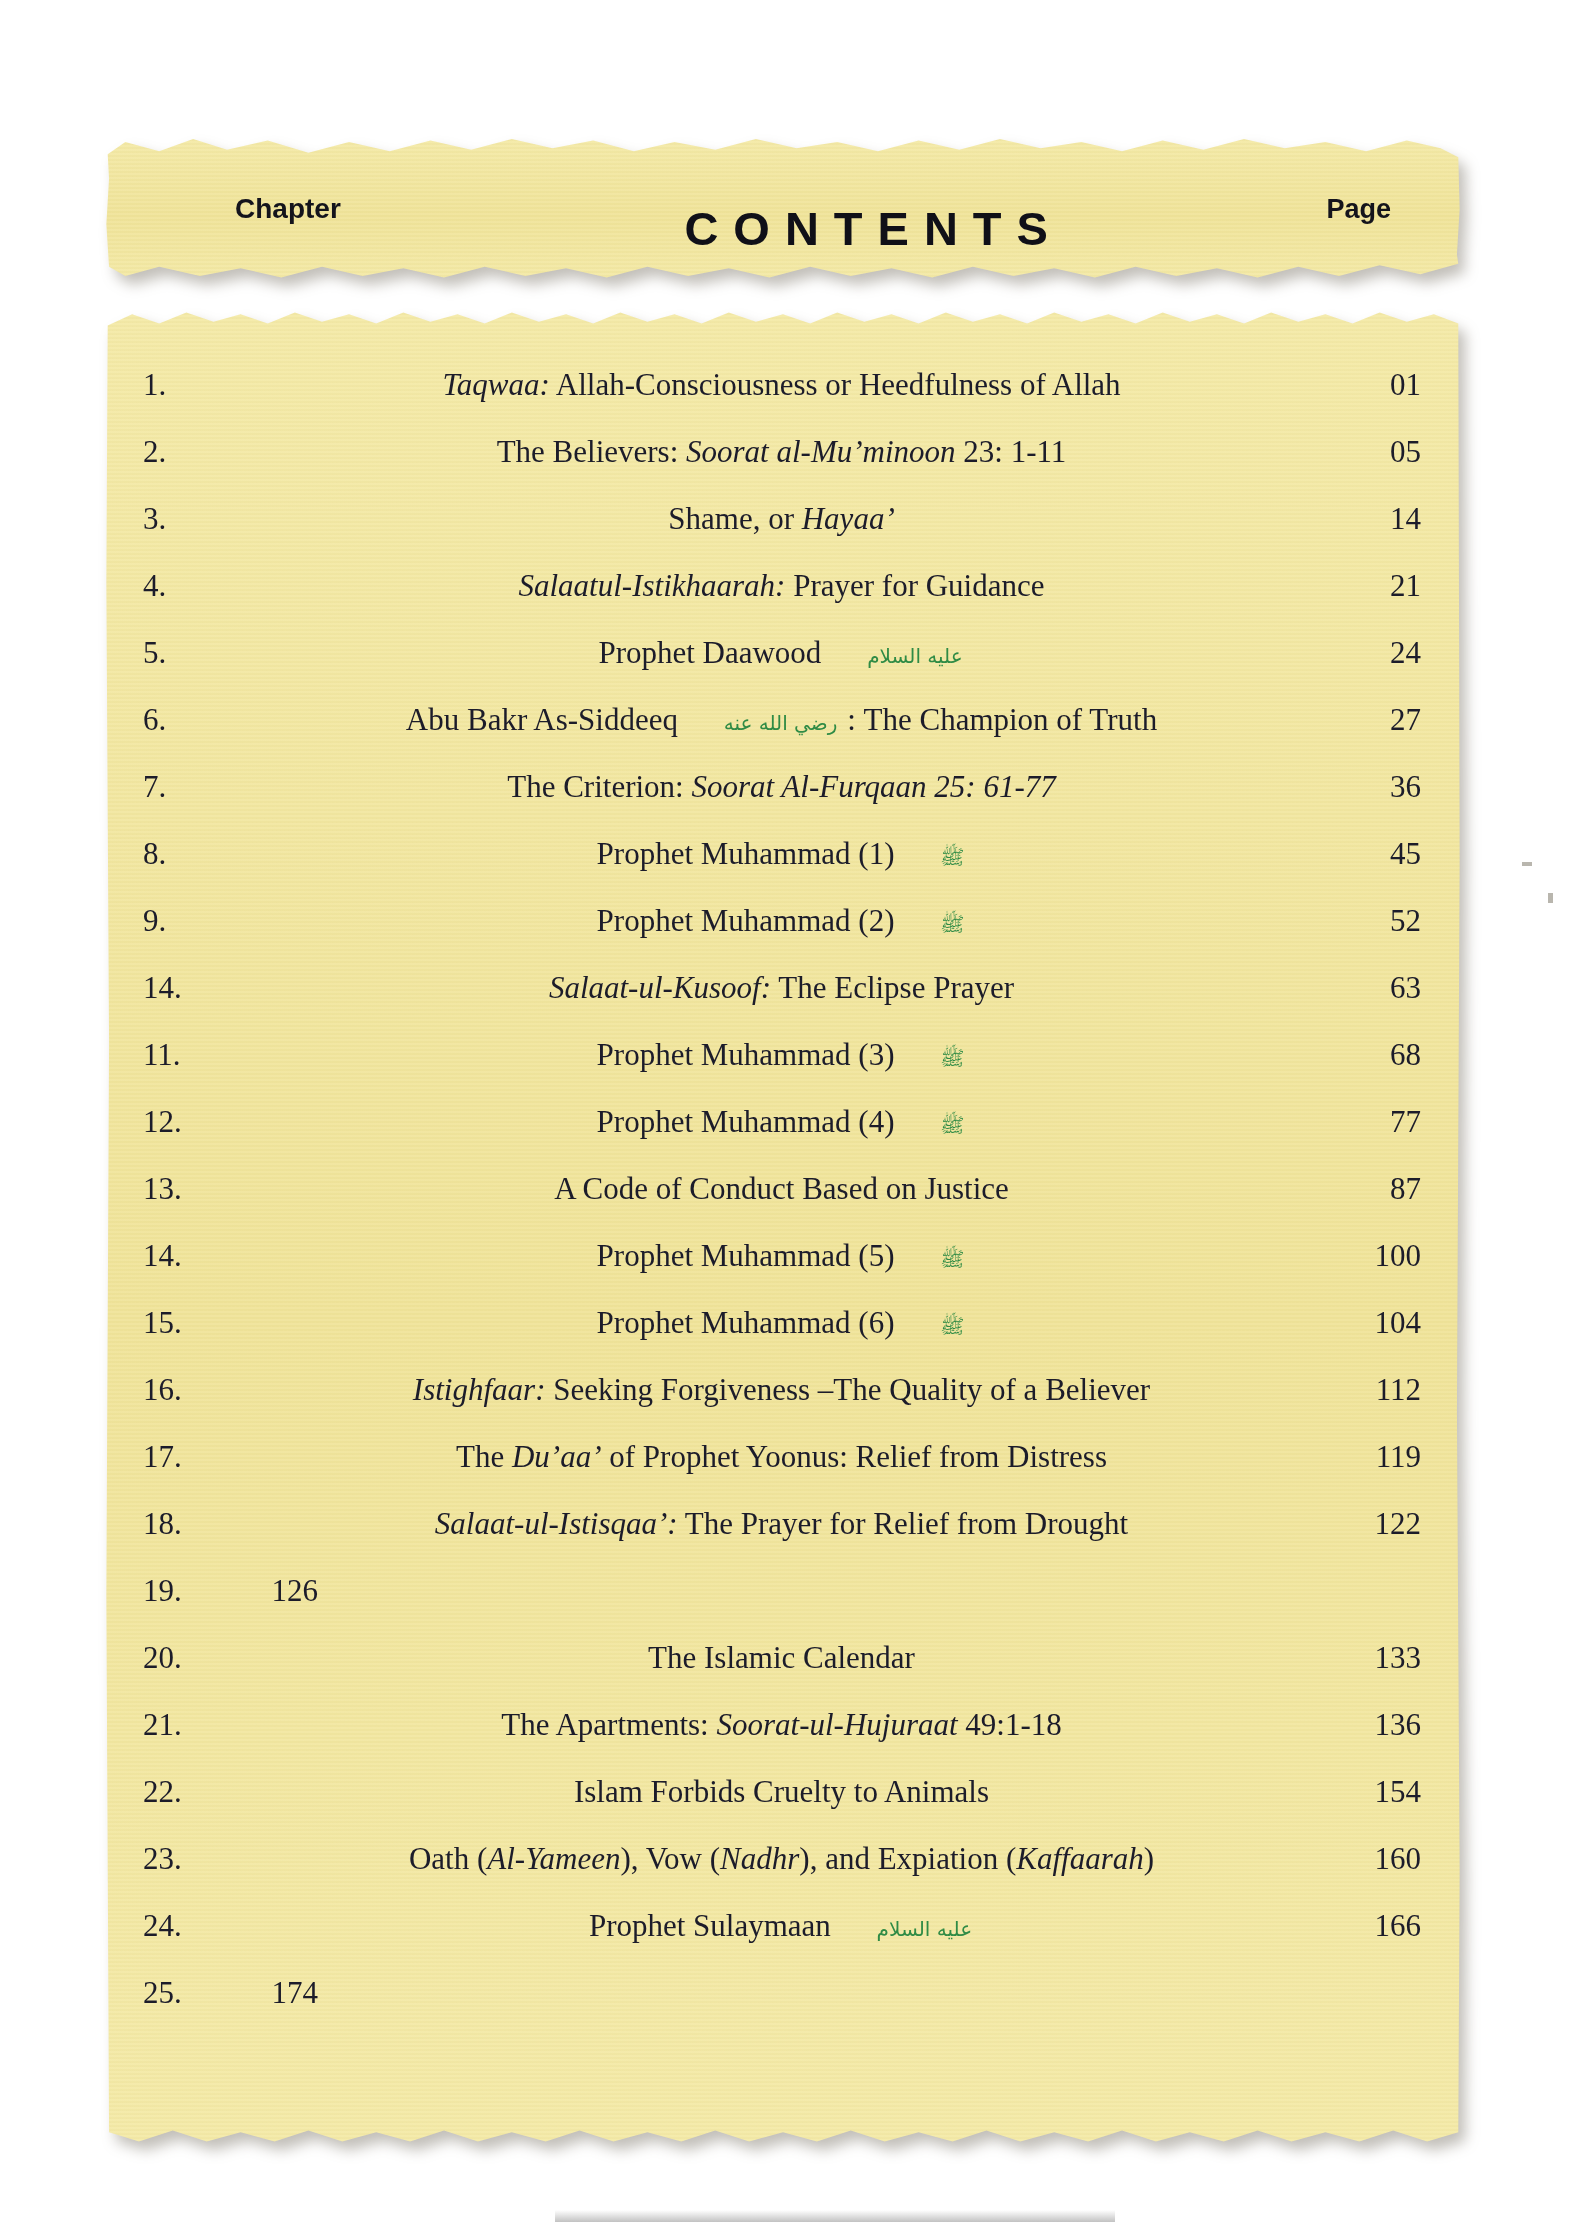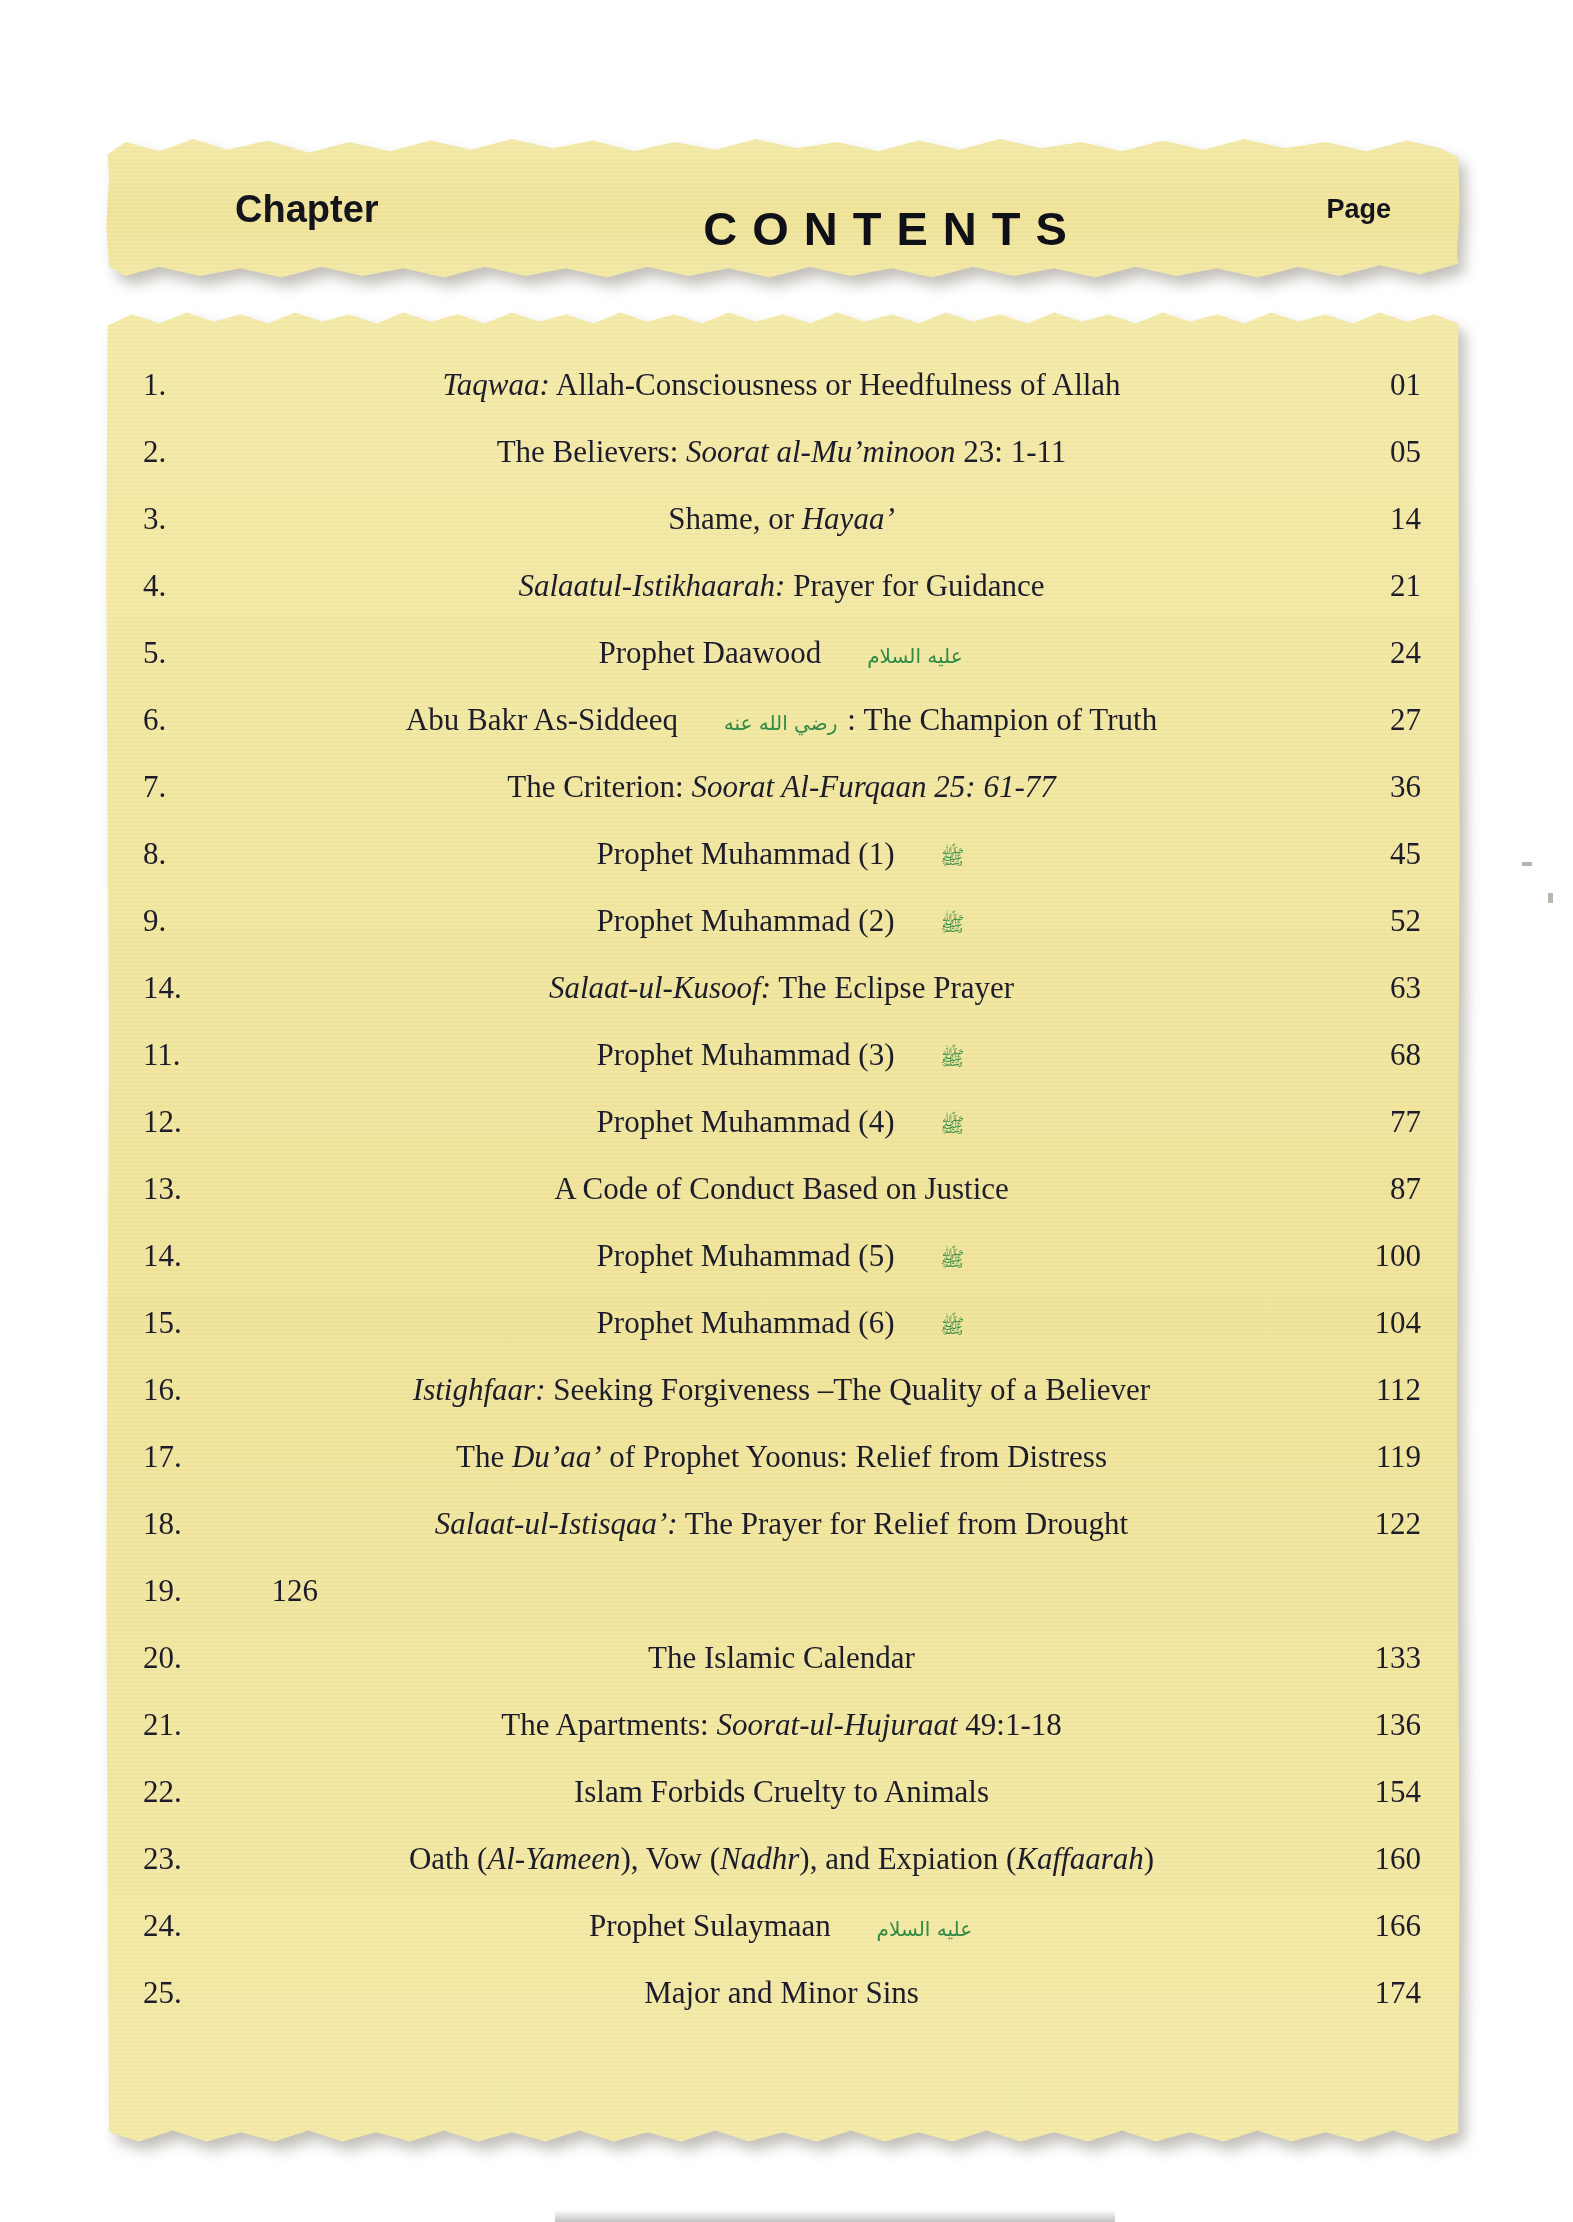--- a/index.html
+++ b/index.html
@@ -47,21 +47,21 @@
     display: grid;
     grid-template-columns: auto 1fr auto;
     align-items: center;
     padding: 0 70px 0 130px;
     box-sizing: border-box;
   }
   .chapter-label, .page-label {
     font-family: "Liberation Sans", sans-serif;
     font-weight: bold;
     color: #14141c;
-    font-size: 38px;
+    font-size: 28px;
   }
   .page-label { font-size: 27px; }
   .contents-title {
     font-family: "Liberation Sans", sans-serif;
     font-weight: bold;
     color: #101018;
     font-size: 47px;
     letter-spacing: 15px;
     text-align: center;
     justify-self: center;
@@ -270,21 +270,20 @@
           <div class="title"><span class="seg roman">Oath (</span><span class="seg italic">Al-Yameen</span><span class="seg roman">), Vow (</span><span class="seg italic">Nadhr</span><span class="seg roman">), and Expiation (</span><span class="seg italic">Kaffaarah</span><span class="seg roman">)</span></div>
           <div class="pagenum">160</div>
         </div>
         <div class="row">
           <div class="num">24.</div>
           <div class="title"><span class="seg roman">Prophet Sulaymaan </span><span class="seg honorific">عليه السلام</span></div>
           <div class="pagenum">166</div>
         </div>
         <div class="row">
           <div class="num">25.</div>
-          <div class="title"><span class="seg roman">Major and Minor Sins</span></div>
           <div class="pagenum">174</div>
         </div>
       </div>
   </div>
 </div>
 
 <div class="bottom-smudge"></div>
 <div class="edge-mark m1"></div>
 <div class="edge-mark m2"></div>
 

